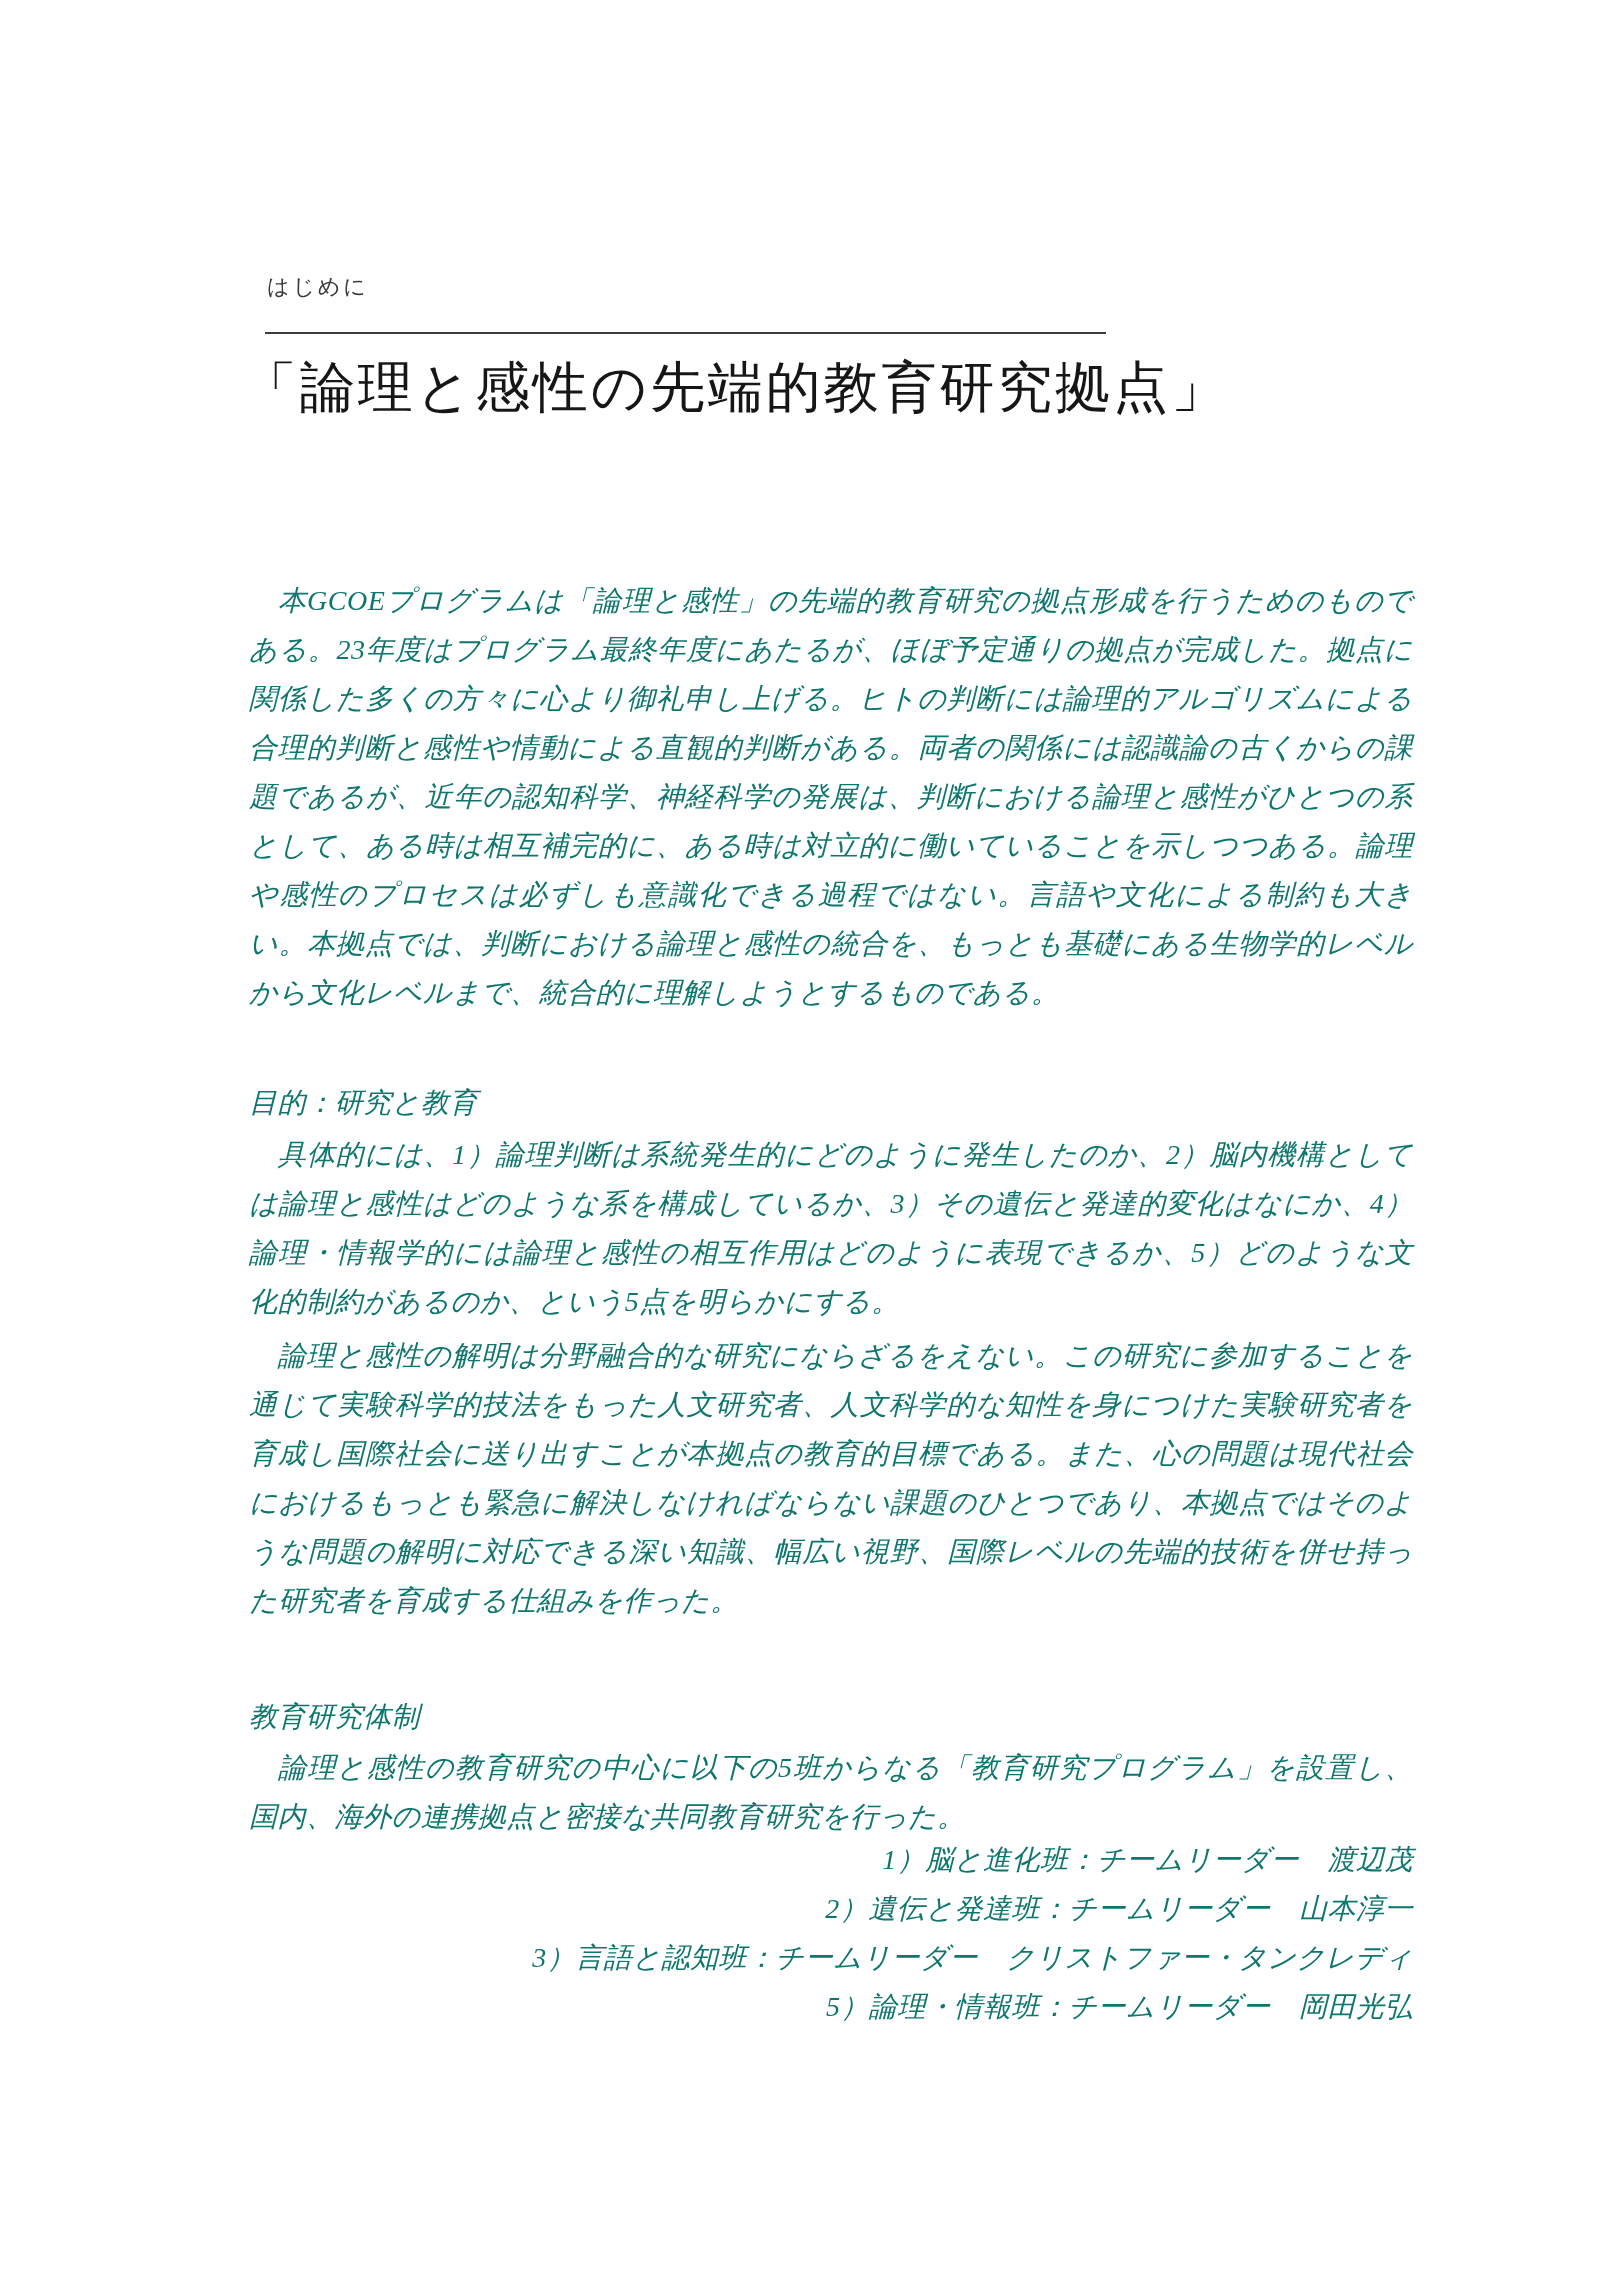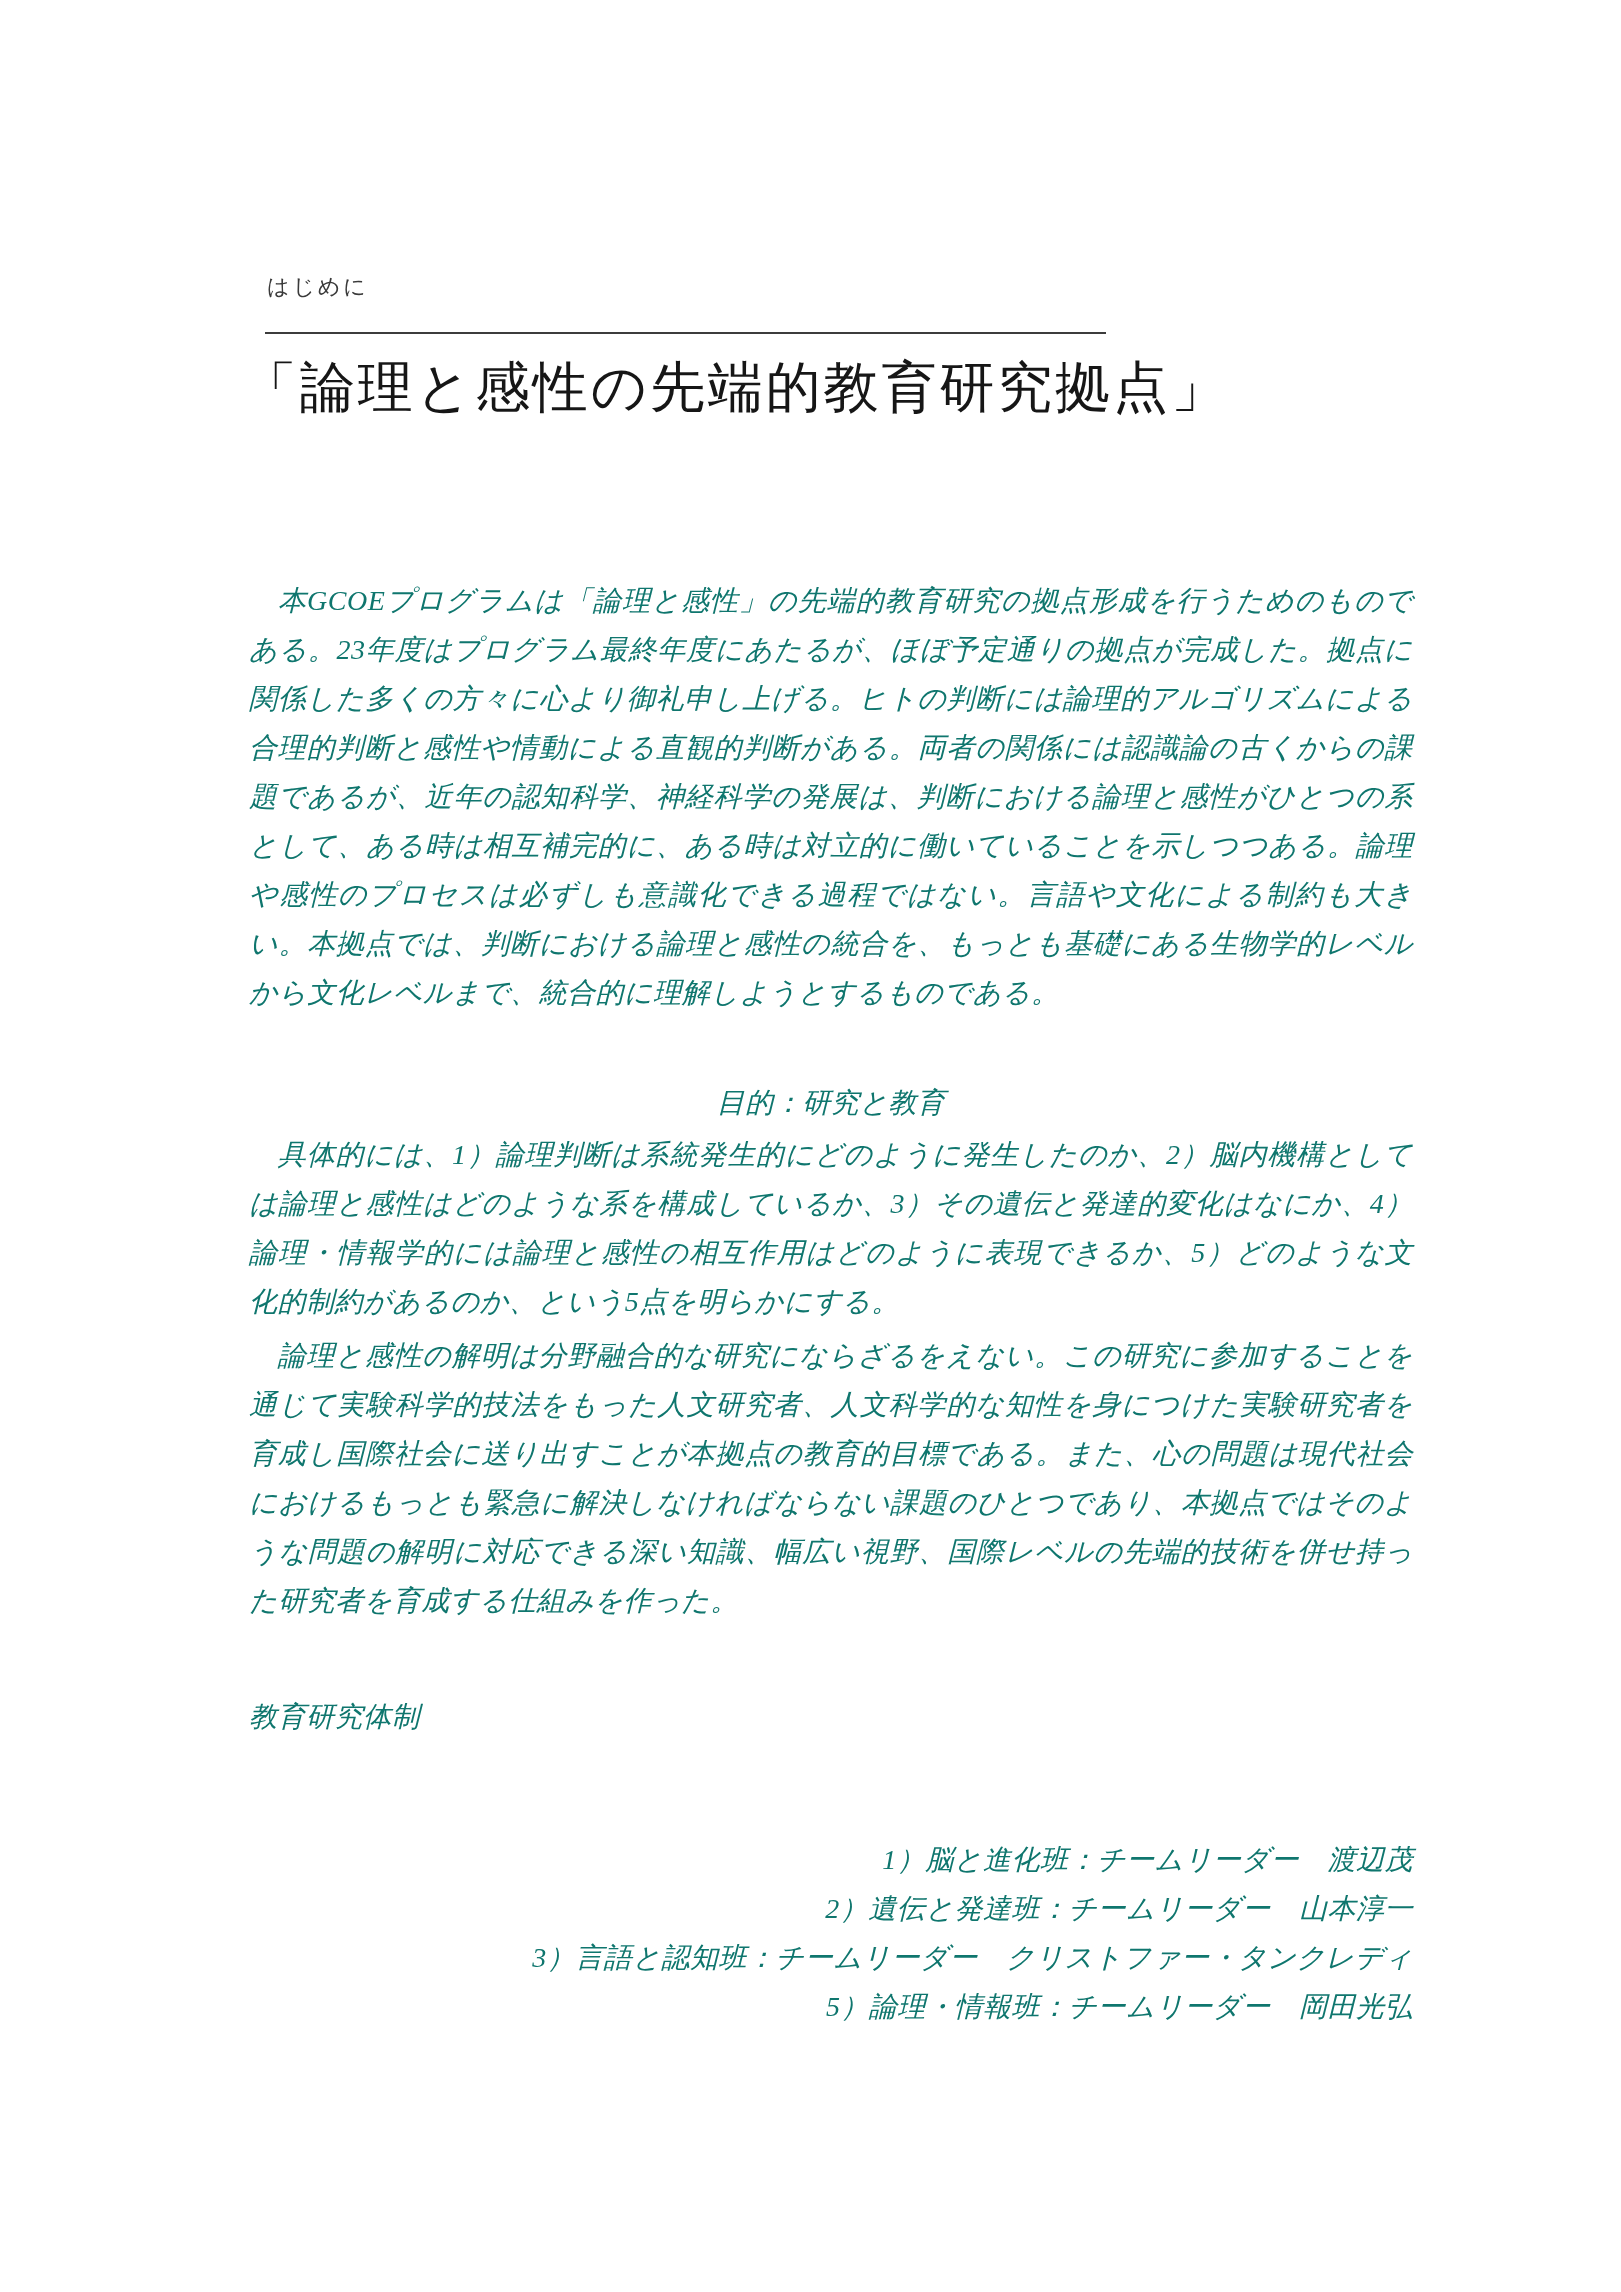--- a/index.html
+++ b/index.html
@@ -50,21 +50,21 @@
     left: 249px;
     width: 1164px;
     font-size: 28px;
     line-height: 49px;
     text-align: justify;
     letter-spacing: 0.5px;
     color: #0f766e;
     font-style: italic;
   }
   .p-intro   { top: 576px;  }
-  .h-purpose { top: 1078px; text-align: center; }
+  .h-purpose { top: 1078px; text-align: left; }
   .p-purpose-1 { top: 1130px; }
   .p-purpose-2 { top: 1331px; }
   .h-org     { top: 1692px; text-align: left; }
   .p-org     { top: 1743px; }
   .team-list { top: 1835px; text-align: right; }
   .team-item {
     padding-left: 31px;
     line-height: 49px;
     white-space: nowrap;
   }
@@ -83,20 +83,21 @@
   <p class="body-block p-intro" style="margin:0;">　本GCOEプログラムは「論理と感性」の先端的教育研究の拠点形成を行うためのものである。23年度はプログラム最終年度にあたるが、ほぼ予定通りの拠点が完成した。拠点に関係した多くの方々に心より御礼申し上げる。ヒトの判断には論理的アルゴリズムによる合理的判断と感性や情動による直観的判断がある。両者の関係には認識論の古くからの課題であるが、近年の認知科学、神経科学の発展は、判断における論理と感性がひとつの系として、ある時は相互補完的に、ある時は対立的に働いていることを示しつつある。論理や感性のプロセスは必ずしも意識化できる過程ではない。言語や文化による制約も大きい。本拠点では、判断における論理と感性の統合を、もっとも基礎にある生物学的レベルから文化レベルまで、統合的に理解しようとするものである。</p>
 
   <div class="body-block h-purpose">目的：研究と教育</div>
 
   <p class="body-block p-purpose-1" style="margin:0;">　具体的には、1）論理判断は系統発生的にどのように発生したのか、2）脳内機構としては論理と感性はどのような系を構成しているか、3）その遺伝と発達的変化はなにか、4）論理・情報学的には論理と感性の相互作用はどのように表現できるか、5）どのような文化的制約があるのか、という5点を明らかにする。</p>
 
   <p class="body-block p-purpose-2" style="margin:0;">　論理と感性の解明は分野融合的な研究にならざるをえない。この研究に参加することを通じて実験科学的技法をもった人文研究者、人文科学的な知性を身につけた実験研究者を育成し国際社会に送り出すことが本拠点の教育的目標である。また、心の問題は現代社会におけるもっとも緊急に解決しなければならない課題のひとつであり、本拠点ではそのような問題の解明に対応できる深い知識、幅広い視野、国際レベルの先端的技術を併せ持った研究者を育成する仕組みを作った。</p>
 
   <div class="body-block h-org">教育研究体制</div>
 
+  <p class="body-block p-org" style="margin:0;">　論理と感性の教育研究の中心に以下の5班からなる「教育研究プログラム」を設置し、国内、海外の連携拠点と密接な共同教育研究を行った。</p>
 
   <div class="body-block team-list">
     <div class="team-item">1）脳と進化班：チームリーダー　渡辺茂</div>
     <div class="team-item">2）遺伝と発達班：チームリーダー　山本淳一</div>
     <div class="team-item">3）言語と認知班：チームリーダー　クリストファー・タンクレディ</div>
     <div class="team-item">5）論理・情報班：チームリーダー　岡田光弘</div>
   </div>
 
 </div>
 

